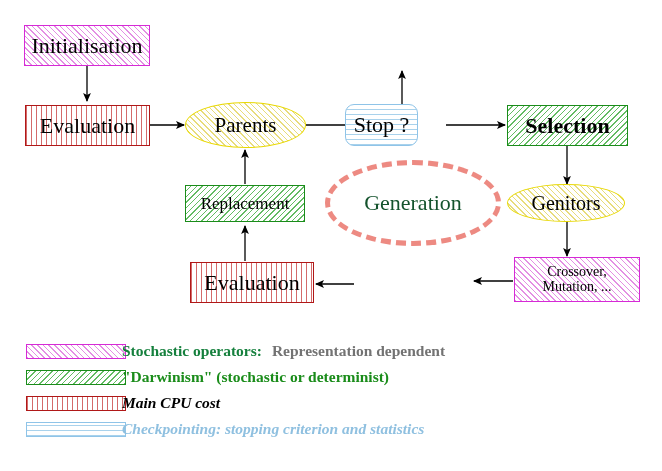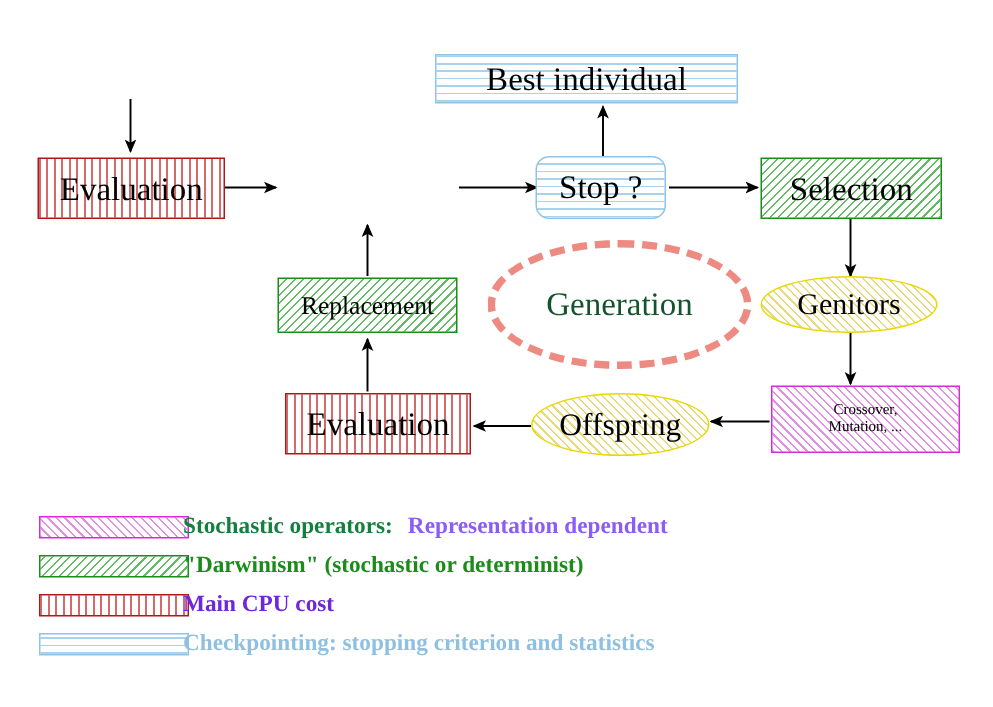--- a/index.html
+++ b/index.html
@@ -144,82 +144,82 @@
 
     <line x1="513" y1="281" x2="474" y2="281" stroke="#000" stroke-width="1.3" marker-end="url(#arrowhead)"></line>
 
     <line x1="354" y1="284" x2="316" y2="284" stroke="#000" stroke-width="1.3" marker-end="url(#arrowhead)"></line>
 
     <line x1="245" y1="261" x2="245" y2="226" stroke="#000" stroke-width="1.3" marker-end="url(#arrowhead)"></line>
 
     <line x1="245" y1="184" x2="245" y2="150" stroke="#000" stroke-width="1.3" marker-end="url(#arrowhead)"></line>
   </svg>
 
+  <div class="node box hatch-magenta" style="left:24px; top:25px; width:126px; height:41px; font-size:22px; z-index:2;">
+    <span class="label">Initialisation</span>
+  </div>
 
   <div class="node box hatch-red" style="left:25px; top:105px; width:125px; height:41px; font-size:22px; z-index:2;">
     <span class="label">Evaluation</span>
   </div>
 
-
-  <div class="node box round hatch-blue" style="left:357px; top:104px; width:87px; height:42px; font-size:22px; z-index:2;">
+  <div class="node ellipse hatch-yellow" style="left:185px; top:102px; width:121px; height:46px; font-size:21px; z-index:2;">
+    <span class="label">Parents</span>
+  </div>
+
+  <div class="node box round hatch-blue" style="left:345px; top:104px; width:73px; height:42px; font-size:22px; z-index:2;">
     <span class="label">Stop ?</span>
   </div>
 
-  <div class="node box hatch-blue" style="left:290px; top:36px; width:202px; height:33px; font-size:22px; z-index:2;">
-    <span class="label">Best individual</span>
-  </div>
-
-  <div class="node box hatch-green" style="left:507px; top:105px; width:121px; height:41px; font-size:22px; z-index:2;">
+
+  <div class="node box hatch-green" style="left:507px; top:105px; width:121px; height:41px; font-size:22px; z-index:2;font-weight:bold;">
     <span class="label">Selection</span>
   </div>
 
   <div class="node ellipse hatch-yellow" style="left:507px; top:184px; width:118px; height:38px; font-size:20px; z-index:2;">
     <span class="label">Genitors</span>
   </div>
 
-  <div class="node box hatch-magenta" style="left:514px; top:257px; width:126px; height:45px; font-size:10px; z-index:2;">
+  <div class="node box hatch-magenta" style="left:514px; top:257px; width:126px; height:45px; font-size:14px; z-index:2;">
     <span class="label">Crossover,
 Mutation, ...</span>
   </div>
 
-  <div class="node ellipse hatch-yellow" style="left:354px; top:262px; width:119px; height:42px; font-size:21px; z-index:2;">
-    <span class="label">Offspring</span>
-  </div>
 
   <div class="node box hatch-red" style="left:190px; top:262px; width:124px; height:41px; font-size:22px; z-index:2;">
     <span class="label">Evaluation</span>
   </div>
 
   <div class="node box hatch-green" style="left:185px; top:185px; width:120px; height:37px; font-size:17px; z-index:2;">
     <span class="label">Replacement</span>
   </div>
 
   <div class="dashed-ellipse" style="left:325px; top:160px; width:176px; height:86px; font-size:22px; z-index:0;">
     <span class="label">Generation</span>
   </div>
 
   <div id="legend">
 
     <div class="legend-row">
       <span class="legend-swatch hatch-magenta"></span>
       <span class="legend-text">
-        <span style="color:#15803d;">Stochastic operators:</span><span class="part2" style="color:#8b5cf6;">Representation dependent</span>
+        <span style="color:#15803d;">Stochastic operators:</span><span class="part2" style="color:#737373;">Representation dependent</span>
       </span>
     </div>
 
     <div class="legend-row">
       <span class="legend-swatch hatch-green"></span>
       <span class="legend-text" style="color:#1a8c1a;">"Darwinism" (stochastic or determinist)</span>
     </div>
 
     <div class="legend-row">
       <span class="legend-swatch hatch-red"></span>
-      <span class="legend-text" style="color:#6d28d9;">Main CPU cost</span>
+      <span class="legend-text" style="color:#000000;font-style:italic;">Main CPU cost</span>
     </div>
 
     <div class="legend-row">
       <span class="legend-swatch hatch-blue"></span>
-      <span class="legend-text" style="color:#8fc0e0;">Checkpointing: stopping criterion and statistics</span>
+      <span class="legend-text" style="color:#8fc0e0;font-style:italic;">Checkpointing: stopping criterion and statistics</span>
     </div>
 
   </div>
 
 </div>
 
 </body></html>

